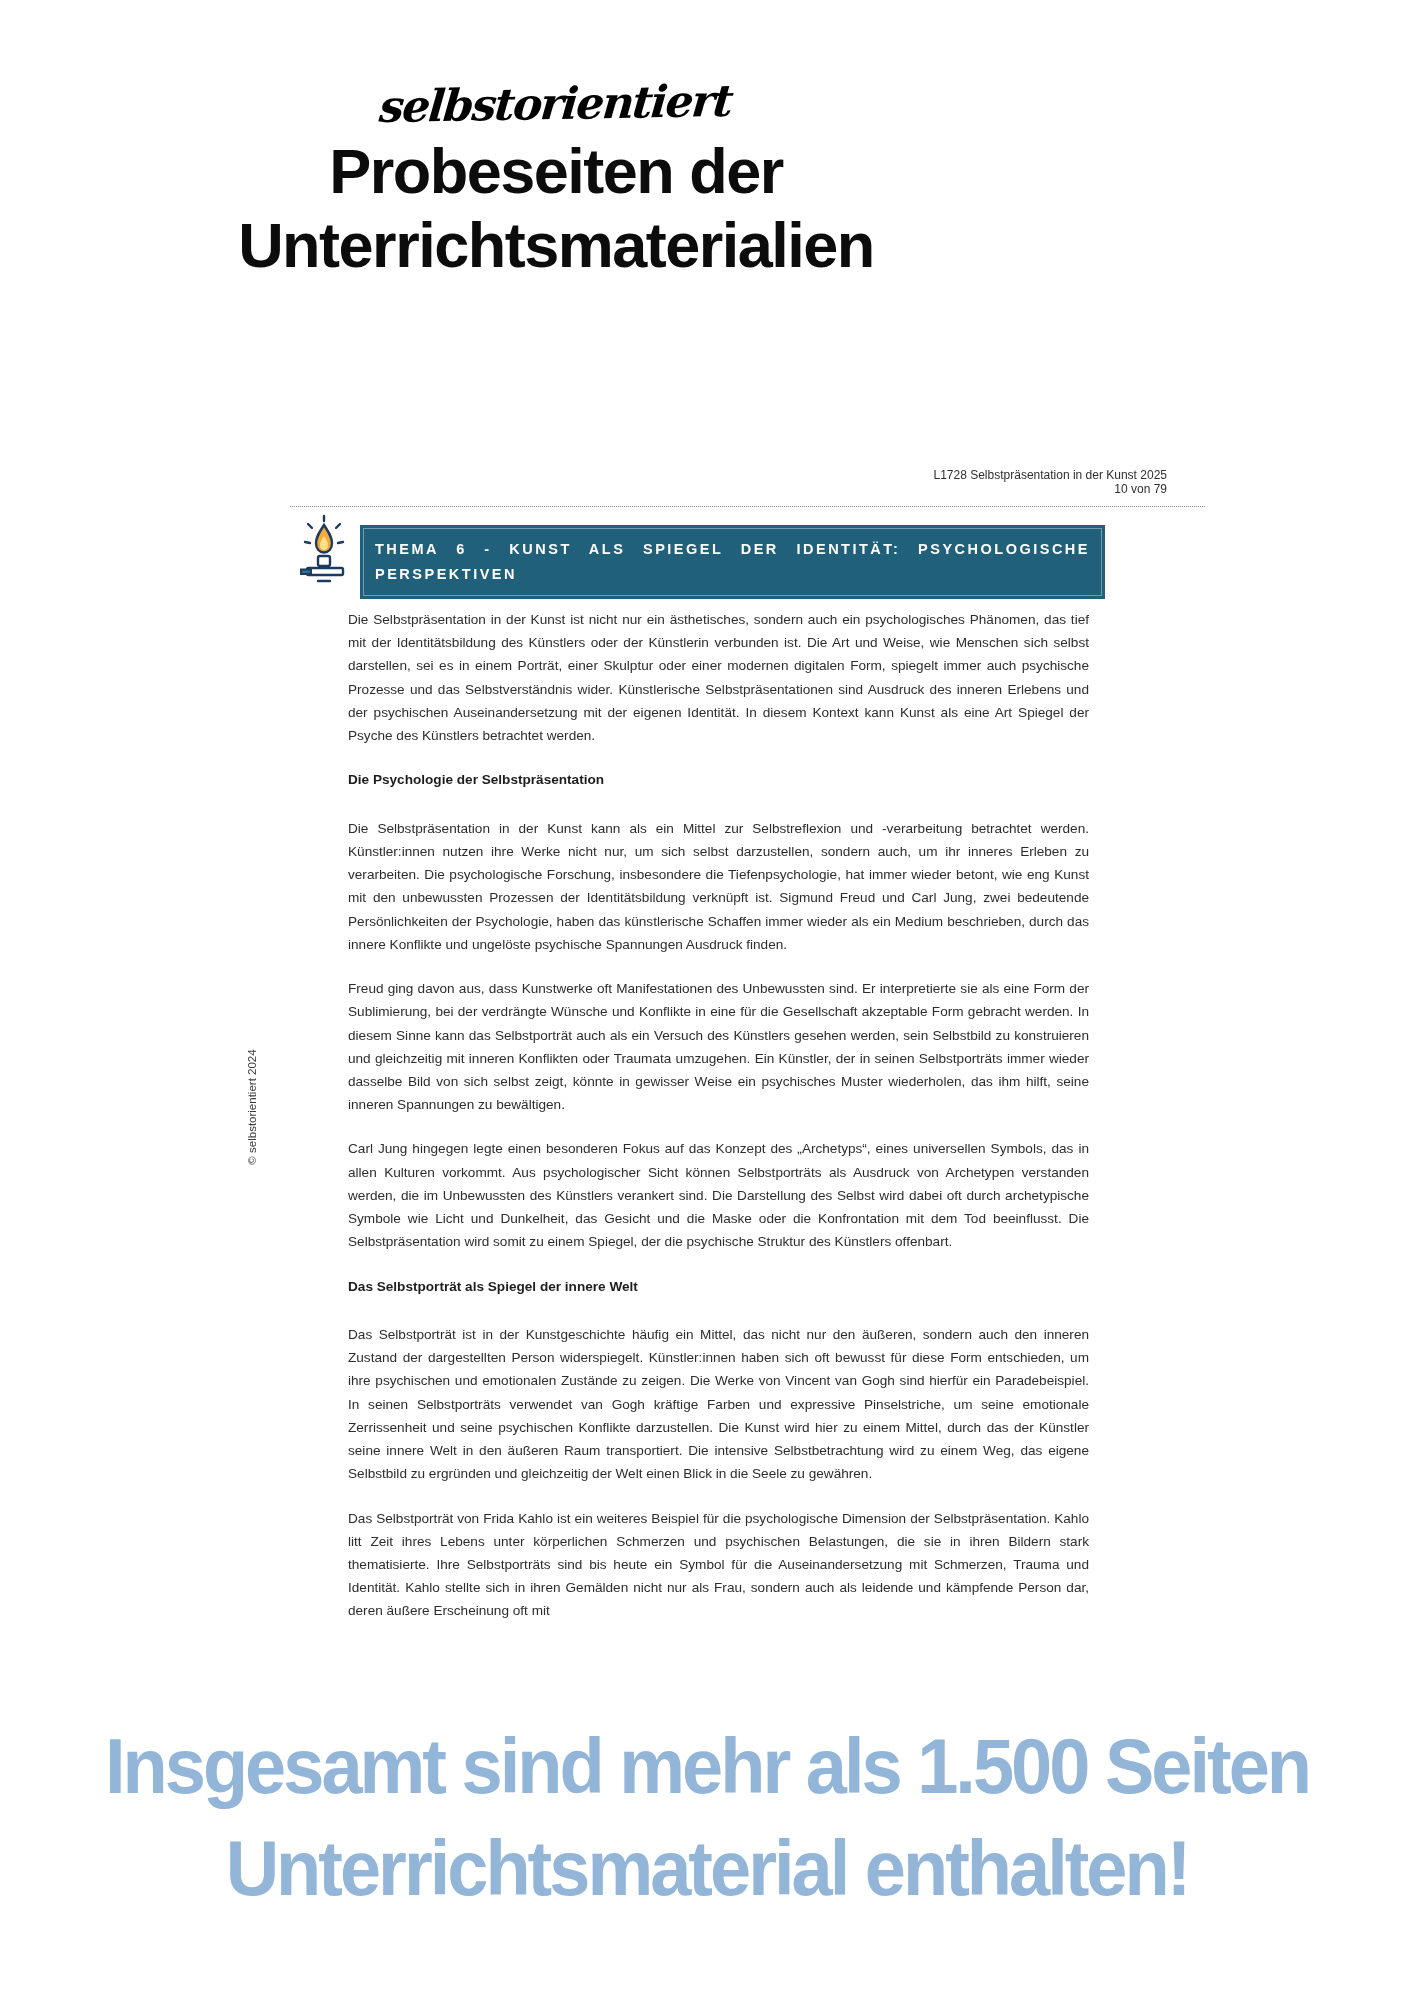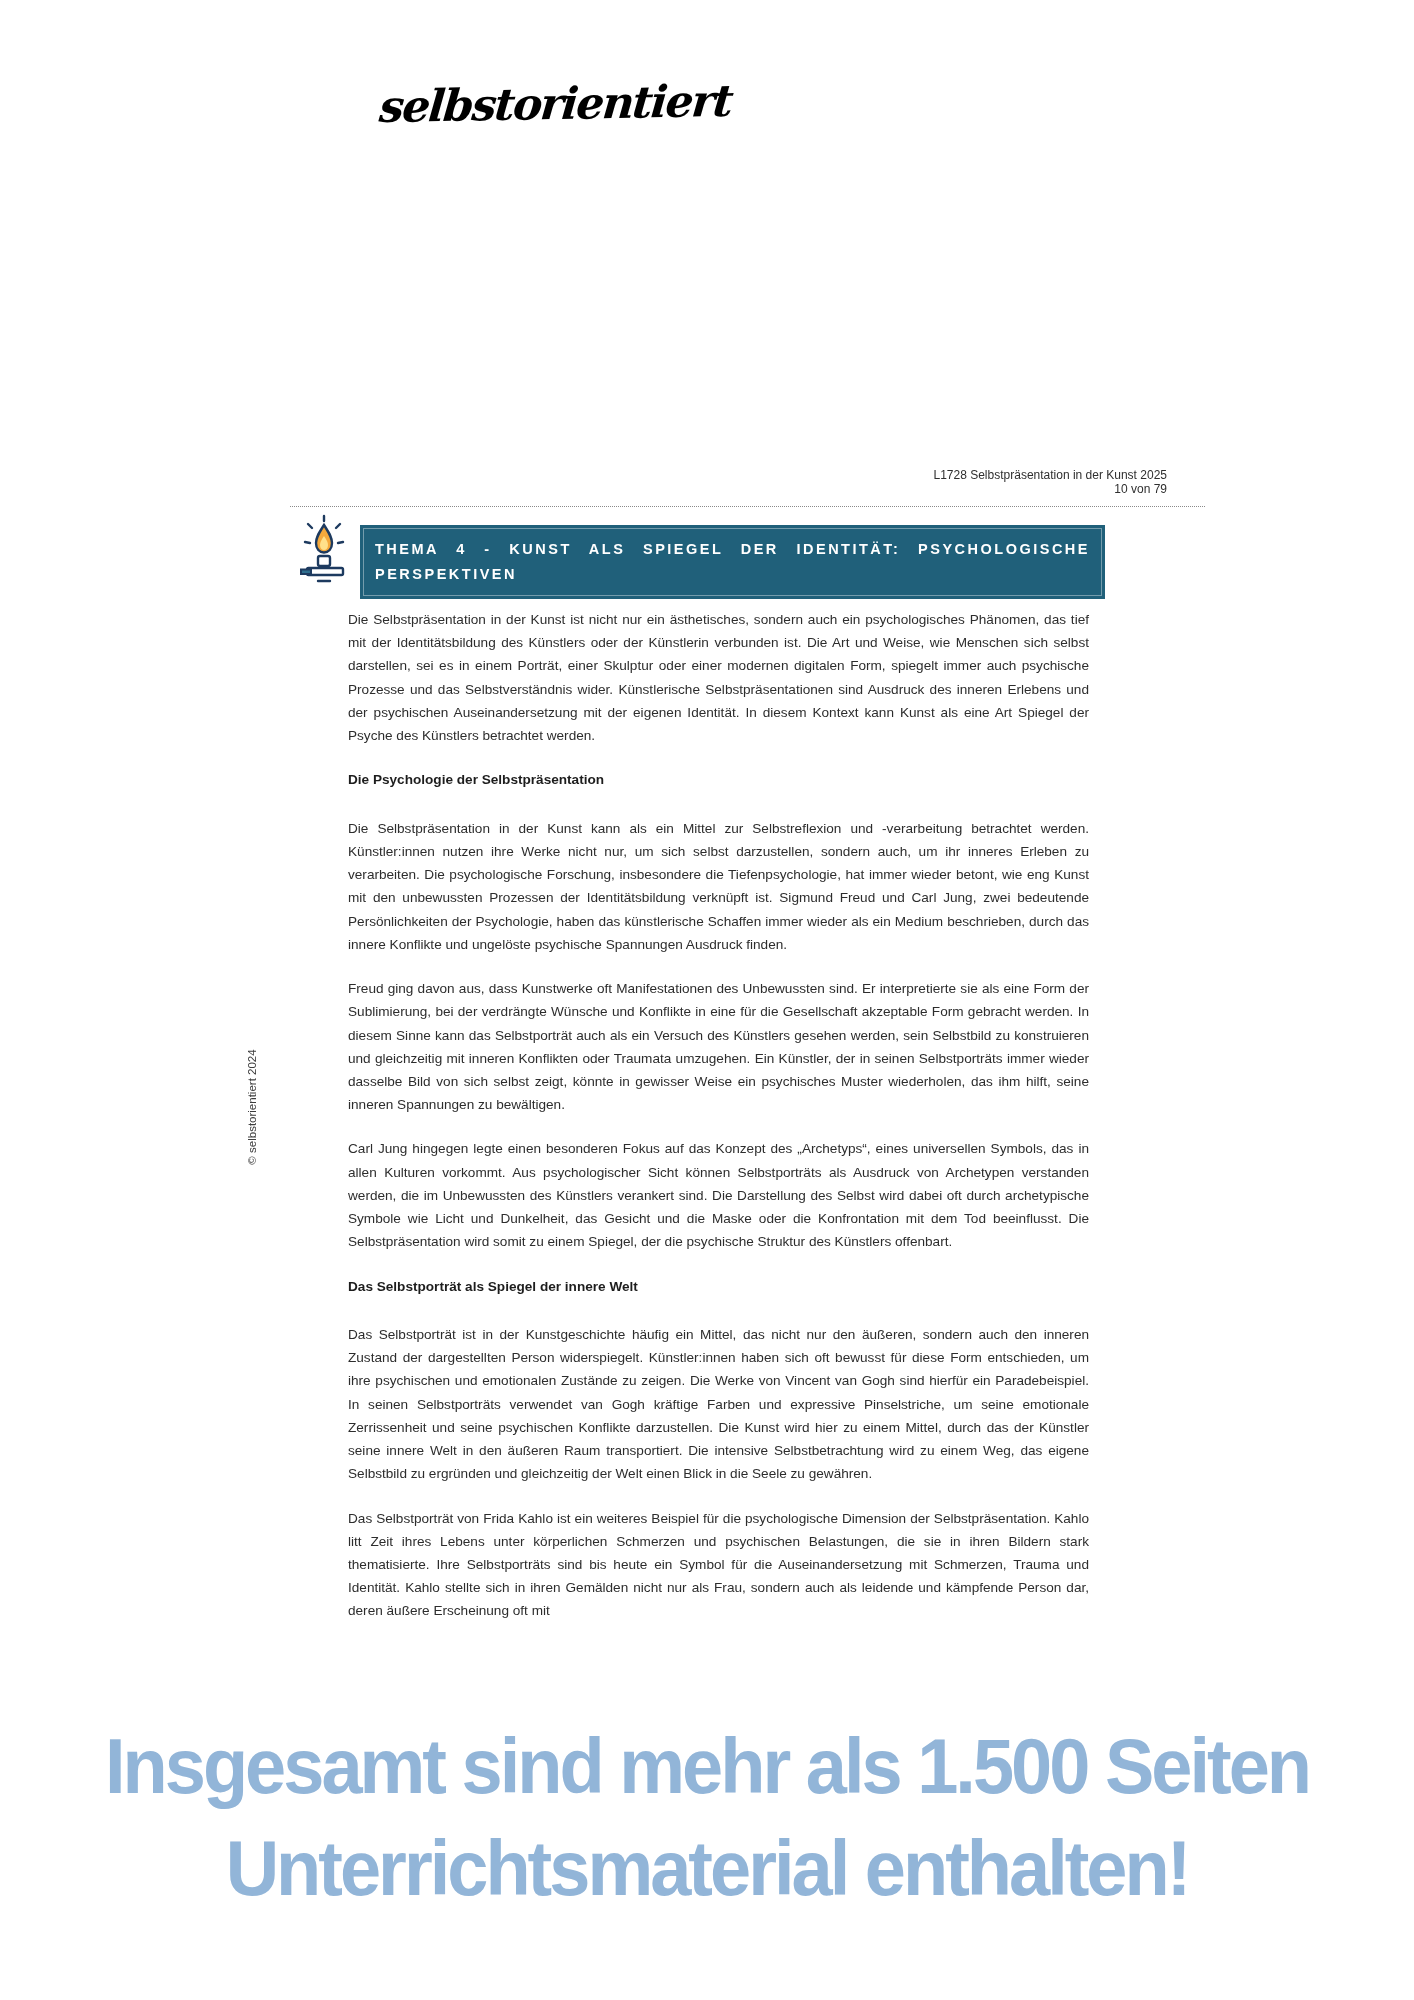--- a/index.html
+++ b/index.html
@@ -81,20 +81,24 @@
     color: #92b5d8;
     transform: scaleY(1.04);
     transform-origin: top center;
   }
 </style>
 </head>
 <body>
 
 <div class="top-section">
   <div class="brand-logo">selbstorientiert</div>
+  <div class="hero-title">
+    <div>Probeseiten der</div>
+    <div>Unterrichtsmaterialien</div>
+  </div>
 </div>
 
 <div class="doc-page">
 
   <div class="doc-header">
     <span>L1728 Selbstpräsentation in der Kunst 2025</span>
     <span>10 von 79</span>
   </div>
 
   <div class="candle-icon-wrap">
@@ -112,21 +116,21 @@
       <path d="M26 24 C28.7 28 30 30 30 33 C30 36.2 28.2 38 26 38 C23.8 38 22 36.2 22 33 C22 30 23.3 28 26 24 Z" fill="#ffe08a"></path>
 
       <rect x="20" y="44" width="12" height="10" rx="2" fill="#ffffff" stroke="#1d3a5f" stroke-width="2.4"></rect>
 
       <rect x="9" y="56" width="36" height="7" rx="1.5" fill="#ffffff" stroke="#1d3a5f" stroke-width="2.4"></rect>
       <rect x="3" y="57.5" width="10" height="4.5" fill="#2e6e8e" stroke="#1d3a5f" stroke-width="2"></rect>
       <line x1="20" y1="69" x2="32" y2="69" stroke="#1d3a5f" stroke-width="2.4" stroke-linecap="round"></line>
     </svg>
   </div>
 
-  <div class="topic-banner">THEMA 4 - KUNST ALS SPIEGEL DER IDENTITÄT: PSYCHOLOGISCHE PERSPEKTIVEN</div>
+  <div class="topic-banner">THEMA 6 - KUNST ALS SPIEGEL DER IDENTITÄT: PSYCHOLOGISCHE PERSPEKTIVEN</div>
 
   <div class="copyright-vertical">© selbstorientiert 2024</div>
 
   <div class="doc-body">
     <p>Die Selbstpräsentation in der Kunst ist nicht nur ein ästhetisches, sondern auch ein psychologisches Phänomen, das tief mit der Identitätsbildung des Künstlers oder der Künstlerin verbunden ist. Die Art und Weise, wie Menschen sich selbst darstellen, sei es in einem Porträt, einer Skulptur oder einer modernen digitalen Form, spiegelt immer auch psychische Prozesse und das Selbstverständnis wider. Künstlerische Selbstpräsentationen sind Ausdruck des inneren Erlebens und der psychischen Auseinandersetzung mit der eigenen Identität. In diesem Kontext kann Kunst als eine Art Spiegel der Psyche des Künstlers betrachtet werden.</p>
     <div class="doc-sub">Die Psychologie der Selbstpräsentation</div>
     <p>Die Selbstpräsentation in der Kunst kann als ein Mittel zur Selbstreflexion und -verarbeitung betrachtet werden. Künstler:innen nutzen ihre Werke nicht nur, um sich selbst darzustellen, sondern auch, um ihr inneres Erleben zu verarbeiten. Die psychologische Forschung, insbesondere die Tiefenpsychologie, hat immer wieder betont, wie eng Kunst mit den unbewussten Prozessen der Identitätsbildung verknüpft ist. Sigmund Freud und Carl Jung, zwei bedeutende Persönlichkeiten der Psychologie, haben das künstlerische Schaffen immer wieder als ein Medium beschrieben, durch das innere Konflikte und ungelöste psychische Spannungen Ausdruck finden.</p>
     <p>Freud ging davon aus, dass Kunstwerke oft Manifestationen des Unbewussten sind. Er interpretierte sie als eine Form der Sublimierung, bei der verdrängte Wünsche und Konflikte in eine für die Gesellschaft akzeptable Form gebracht werden. In diesem Sinne kann das Selbstporträt auch als ein Versuch des Künstlers gesehen werden, sein Selbstbild zu konstruieren und gleichzeitig mit inneren Konflikten oder Traumata umzugehen. Ein Künstler, der in seinen Selbstporträts immer wieder dasselbe Bild von sich selbst zeigt, könnte in gewisser Weise ein psychisches Muster wiederholen, das ihm hilft, seine inneren Spannungen zu bewältigen.</p>
     <p>Carl Jung hingegen legte einen besonderen Fokus auf das Konzept des „Archetyps“, eines universellen Symbols, das in allen Kulturen vorkommt. Aus psychologischer Sicht können Selbstporträts als Ausdruck von Archetypen verstanden werden, die im Unbewussten des Künstlers verankert sind. Die Darstellung des Selbst wird dabei oft durch archetypische Symbole wie Licht und Dunkelheit, das Gesicht und die Maske oder die Konfrontation mit dem Tod beeinflusst. Die Selbstpräsentation wird somit zu einem Spiegel, der die psychische Struktur des Künstlers offenbart.</p>
     <div class="doc-sub">Das Selbstporträt als Spiegel der innere Welt</div>

